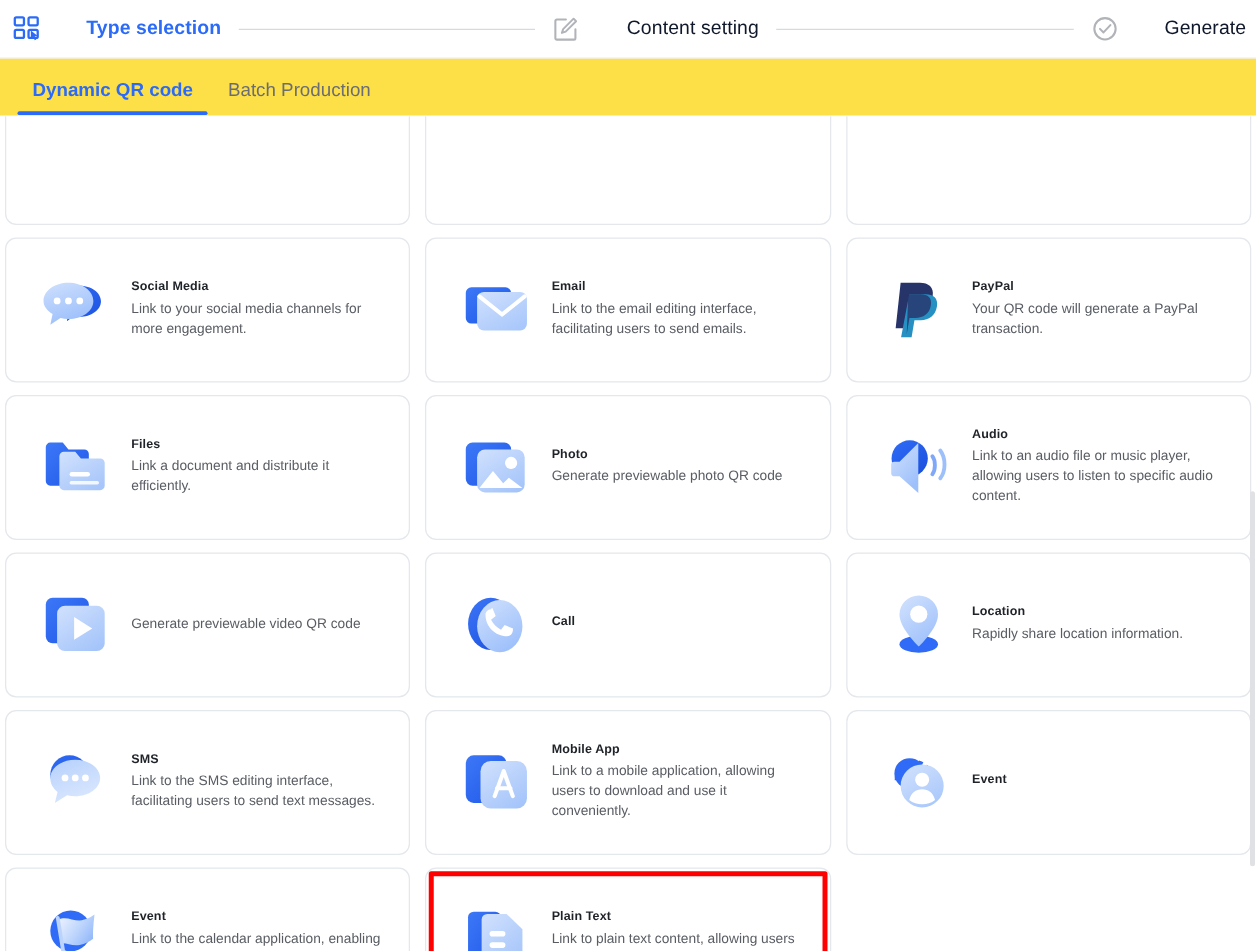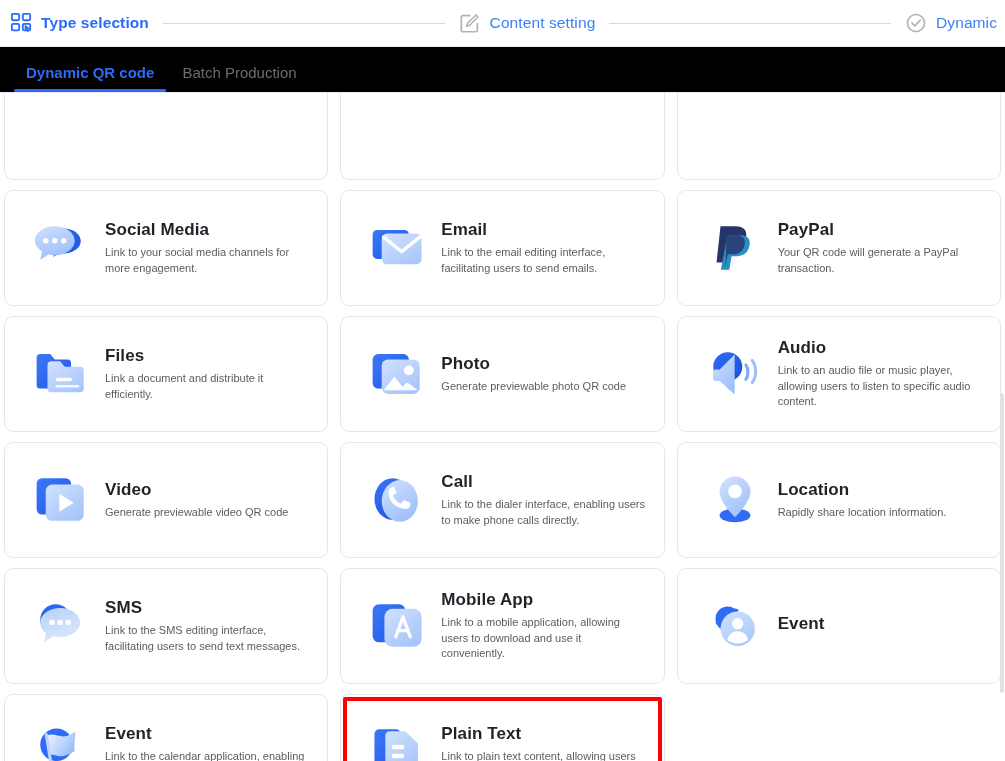--- a/index.html
+++ b/index.html
@@ -12,46 +12,46 @@
 
   
   .stepper {
     height: 47px;
     display: flex;
     align-items: center;
     padding: 0 8px 0 10px;
     border-bottom: 1px solid #e9ebf0;
     background: #fff;
   }
-  .step { display: flex; align-items: center; flex: 0 0 auto; }
+  .step { display: flex; align-items: center; flex: 0 0 auto; gap: 28px; }
   .step-icon { width: 22px; height: 22px; display: block; flex: 0 0 auto; }
   .step-label {
     margin-left: 9px;
     font-size: 15.5px;
     letter-spacing: .1px;
     white-space: nowrap;
   }
   .step.active .step-label { color: #2b6bf7; font-weight: 700; }
-  .step.inactive .step-label { color: #3b82f6; font-weight: 400; }
+  .step.inactive .step-label { color: #0f172a; font-weight: 400; }
   .step-line {
     flex: 1 1 auto;
     height: 1px;
     background: #d6d9de;
     margin: 0 14px;
     min-width: 30px;
   }
 
   
   .tabs {
     height: 46px;
     display: flex;
     align-items: flex-end;
     padding-left: 12px;
     border-bottom: 1px solid #e9ebf0;
-    background: #000000;
+    background: #fde047;
   }
   .tab {
     position: relative;
     font-size: 15px;
     color: #6a6d73;
     padding: 0 14px 11px 14px;
     cursor: pointer;
     white-space: nowrap;
   }
   .tab.active { color: #2b6bf7; font-weight: 700; }
@@ -92,21 +92,21 @@
   .card.clipped { min-height: 116px; }
   .card-icon {
     width: 58px; height: 58px;
     flex: 0 0 58px;
     margin-right: 14px;
     margin-left: 14px;
   }
   .card-icon svg { width: 58px; height: 58px; display: block; }
   .card-text { flex: 1 1 auto; min-width: 0; }
   .card-title {
-    font-size: 17px;
+    font-size: 10px;
     font-weight: 700;
     color: #1f2328;
     margin-bottom: 5px;
     letter-spacing: .1px;
   }
   .card-desc {
     font-size: 11px;
     color: #595d63;
     line-height: 1.44;
   }
@@ -170,21 +170,21 @@
 
   <div class="step-line"></div>
 
   <div class="step inactive">
     <span class="step-icon">
       <svg viewBox="0 0 24 24" fill="none">
         <circle cx="12" cy="12" r="9.3" stroke="#b0b3b8" stroke-width="1.8"></circle>
         <path d="M7.6 12.1l3.1 3.1 6-6.4" stroke="#b0b3b8" stroke-width="1.8" stroke-linecap="round" stroke-linejoin="round"></path>
       </svg>
     </span>
-    <span class="step-label">Dynamic</span>
+    <span class="step-label">Generate</span>
   </div>
 </div>
 
 <div class="tabs">
   <div class="tab active">
     <span>Dynamic QR code</span>
   </div>
   <div class="tab">
     <span>Batch Production</span>
   </div>
@@ -340,21 +340,20 @@
         <stop offset="0" stop-color="#cfe0fd"></stop>
                 <stop offset="1" stop-color="#a4c4fa"></stop>
               </linearGradient>
             </defs>
       <rect x="4" y="8" width="38" height="40" rx="6" fill="url(#vdB)"></rect>
       <rect x="14" y="15" width="42" height="40" rx="7" fill="url(#vdF)"></rect>
       <path d="M29 25l16 10-16 10V25z" fill="#fff"></path>
     </svg>
         </div>
         <div class="card-text">
-          <div class="card-title">Video</div>
           <div class="card-desc">Generate previewable video QR code</div>
         </div>
       </div>
       <div class="card">
         <div class="card-icon">
           <svg viewBox="0 0 64 64" fill="none">
       <defs>
               <linearGradient id="clA" x1="0.1" y1="0" x2="0.9" y2="1">
         <stop offset="0" stop-color="#3a74f7"></stop>
                 <stop offset="1" stop-color="#1b4fdd"></stop>
@@ -364,21 +363,20 @@
                 <stop offset="1" stop-color="#9cbffb"></stop>
               </linearGradient>
             </defs>
       <ellipse cx="26" cy="31" rx="20" ry="23" fill="url(#clA)"></ellipse>
       <ellipse cx="34" cy="33" rx="20" ry="23" fill="url(#clB)"></ellipse>
       <path d="M26 18c-2.6.3-4.6 2.4-4.6 5 0 10.5 8.6 19 19.1 19 2.6 0 4.7-2 5-4.6l.2-2.3-7.4-3-3.2 4.1c-3.8-1.9-6.9-5-8.8-8.8l4.1-3.3-3-7.4L26 18z" fill="#fff"></path>
     </svg>
         </div>
         <div class="card-text">
           <div class="card-title">Call</div>
-          <div class="card-desc">Link to the dialer interface, enabling users to make phone calls directly.</div>
         </div>
       </div>
       <div class="card">
         <div class="card-icon">
           <svg viewBox="0 0 64 64" fill="none">
       <defs>
               <linearGradient id="lcP" x1="0.2" y1="0" x2="0.8" y2="1">
         <stop offset="0" stop-color="#cfe0fd"></stop>
                 <stop offset="1" stop-color="#9cbffb"></stop>
               </linearGradient>

